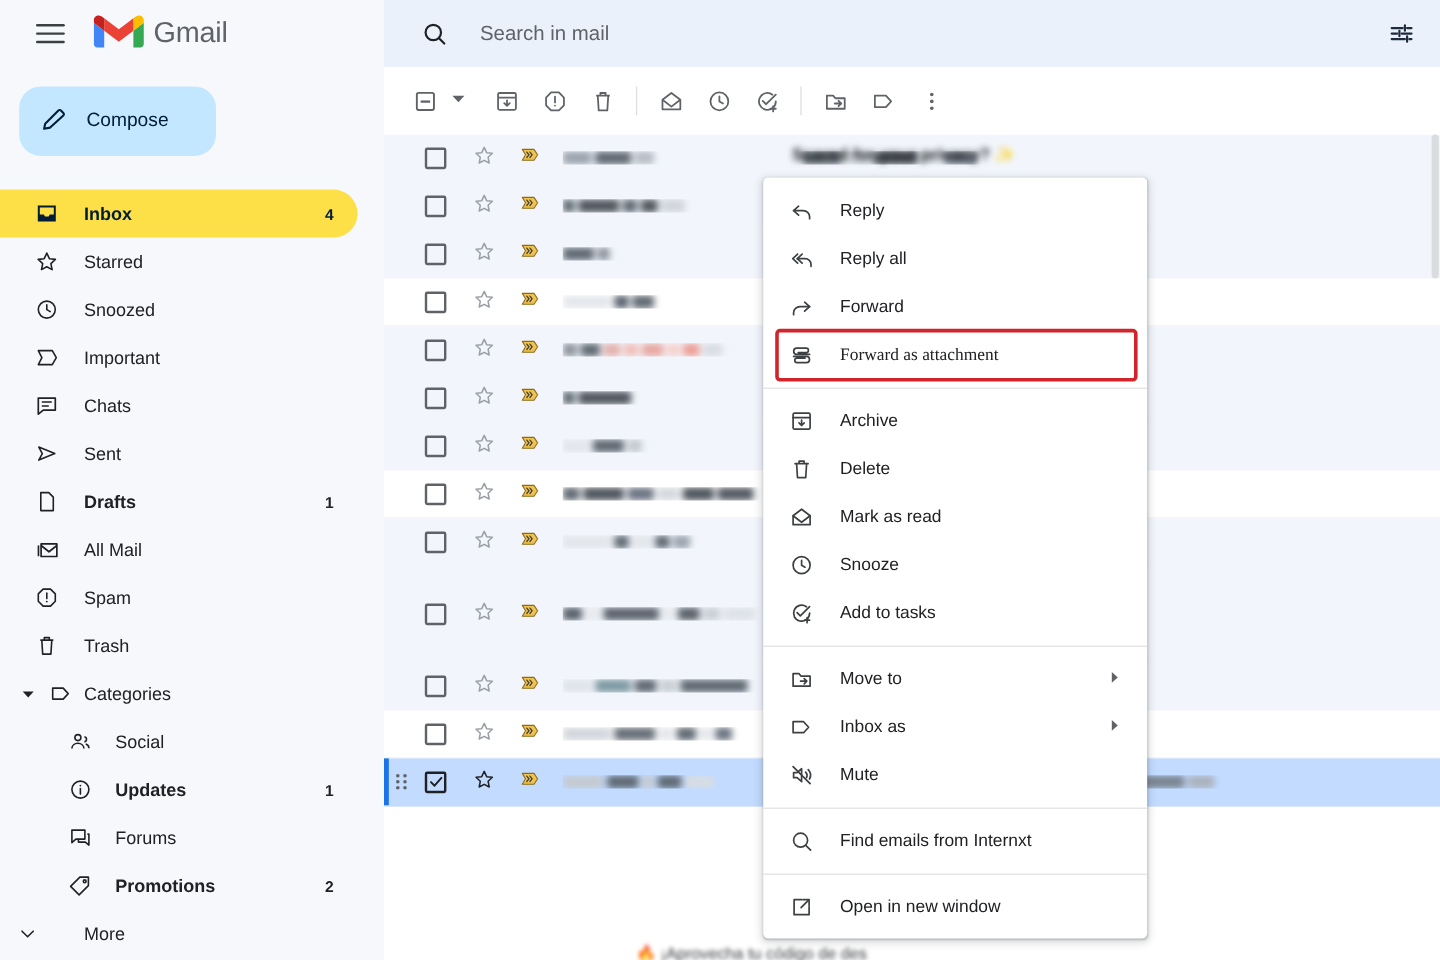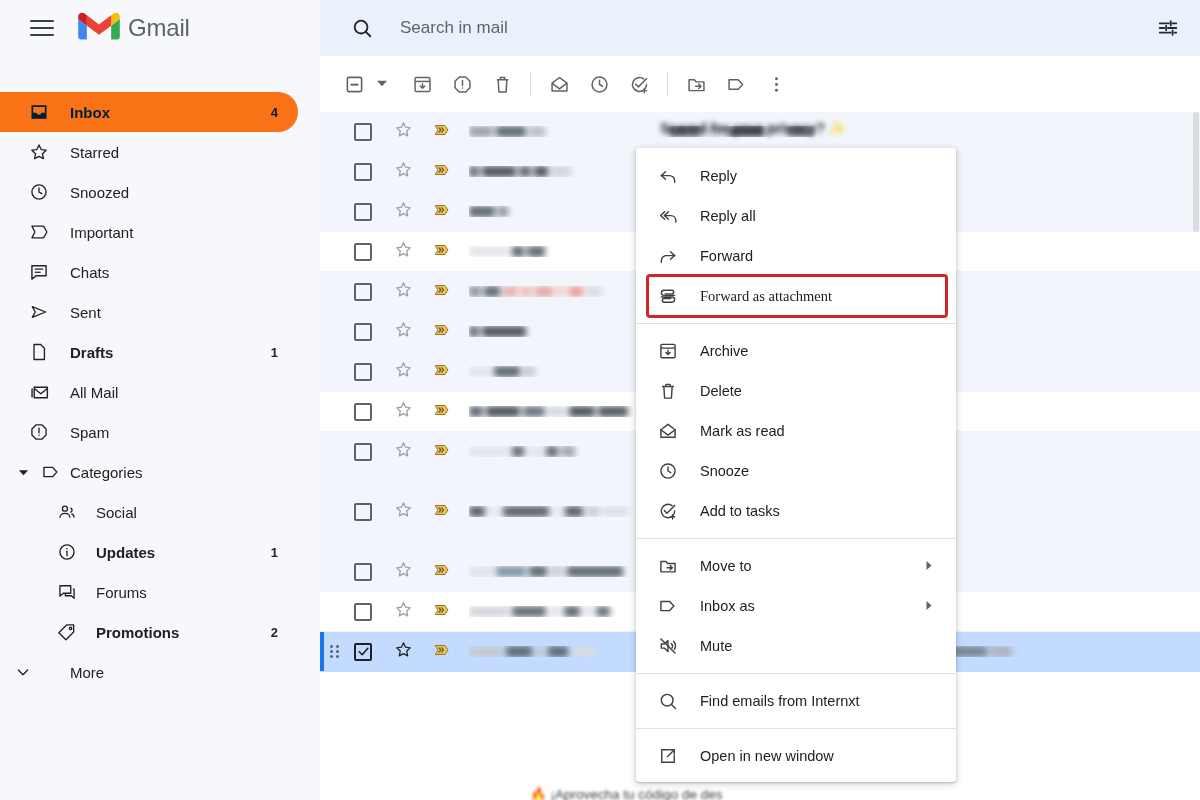--- a/index.html
+++ b/index.html
@@ -64,21 +64,21 @@
   .compose-label { font-size: 16px; color: #001d35; font-family:"Liberation Sans", sans-serif;}
   .navlist { margin-top: 28px; }
   .navitem {
     display: flex; align-items: center; height: 40px;
     padding-left: 28px; border-radius: 0 20px 20px 0;
     margin-right: 22px; cursor: pointer; gap: 20px;
   }
   .navitem .ni-icon { width: 22px; height: 22px; display:flex; align-items:center; justify-content:center;}
   .navitem .ni-label { font-size: 15px; color: #202124; flex: 1; }
   .navitem .ni-count { font-size: 13px; color: #202124; padding-right: 20px; }
-  .navitem.active { background: #f97316; }
+  .navitem.active { background: #fde047; }
   .navitem.active .ni-label { font-weight: bold; color: #001d35; }
   .navitem.active .ni-count { font-weight: bold; color: #001d35; }
   .navitem.bold .ni-label { font-weight: bold; }
   .navitem.bold .ni-count { font-weight: bold; }
   .navitem.child { padding-left: 56px; gap: 18px; }
   .navitem.cat-head { padding-left: 14px; gap: 8px; }
   .cat-caret { width: 18px; display:flex; align-items:center; justify-content:center;}
 
   
   .mailarea {
@@ -209,20 +209,28 @@
           <line x1="15" y1="4.6" x2="15" y2="9.4"></line>
             <line x1="10" y1="9.6" x2="10" y2="14.4"></line>
           <line x1="17" y1="14.6" x2="17" y2="19.4"></line>
         </svg>
       </div>
     </div>
   </div>
 
   <div class="sidebar">
 
+    <div class="compose">
+      <span>
+        <svg width="22" height="22" viewBox="0 0 24 24" fill="none" stroke="#001d35" stroke-width="1.9" stroke-linejoin="round">
+          <path d="M3 21l1-4.5L16 4.5a1.6 1.6 0 0 1 2.3 0l2.2 2.2a1.6 1.6 0 0 1 0 2.3L8.5 20 3 21z"></path>
+        </svg>
+      </span>
+      <span class="compose-label">Compose</span>
+    </div>
 
     <div class="navlist">
 
       <div class="navitem active">
         <span class="ni-icon">
           <svg width="20" height="20" viewBox="0 0 24 24" fill="#001d35">
             <path d="M3 4h18v16H3V4zm2 2v7h4l1.2 2h3.6L15 13h4V6H5z"></path>
           </svg>
         </span>
         <span class="ni-label">Inbox</span>
@@ -309,20 +317,29 @@
           <svg width="20" height="20" viewBox="0 0 24 24" fill="none" stroke="#202124" stroke-width="1.6" stroke-linejoin="round">
             <path d="M8.3 3.5h7.4L20.5 8.3v7.4L15.7 20.5H8.3L3.5 15.7V8.3z"></path>
             <line x1="12" y1="7.5" x2="12" y2="13" stroke-linecap="round"></line>
             <circle cx="12" cy="16" r="0.9" fill="#202124" stroke="none"></circle>
           </svg>
         </span>
         <span class="ni-label">Spam</span>
         <span class="ni-count"></span>
       </div>
 
+      <div class="navitem">
+        <span class="ni-icon">
+          <svg width="20" height="20" viewBox="0 0 24 24" fill="none" stroke="#202124" stroke-width="1.6" stroke-linejoin="round">
+            <path d="M5.5 6.5h13M9.5 6.5V4h5v2.5M7 6.5l.9 14h8.2l.9-14"></path>
+          </svg>
+        </span>
+        <span class="ni-label">Trash</span>
+        <span class="ni-count"></span>
+      </div>
 
       <div class="navitem cat-head">
         <span class="cat-caret">
           <svg width="11" height="11" viewBox="0 0 12 12">
               <path d="M1 3.5h10L6 9z" fill="#202124"></path>
             </svg>
         </span>
         <span class="ni-icon">
           <svg width="20" height="20" viewBox="0 0 24 24" fill="none" stroke="#202124" stroke-width="1.6" stroke-linejoin="round">
             <path d="M3.5 6.5h10.5l5 5.5-5 5.5H3.5z"></path>

